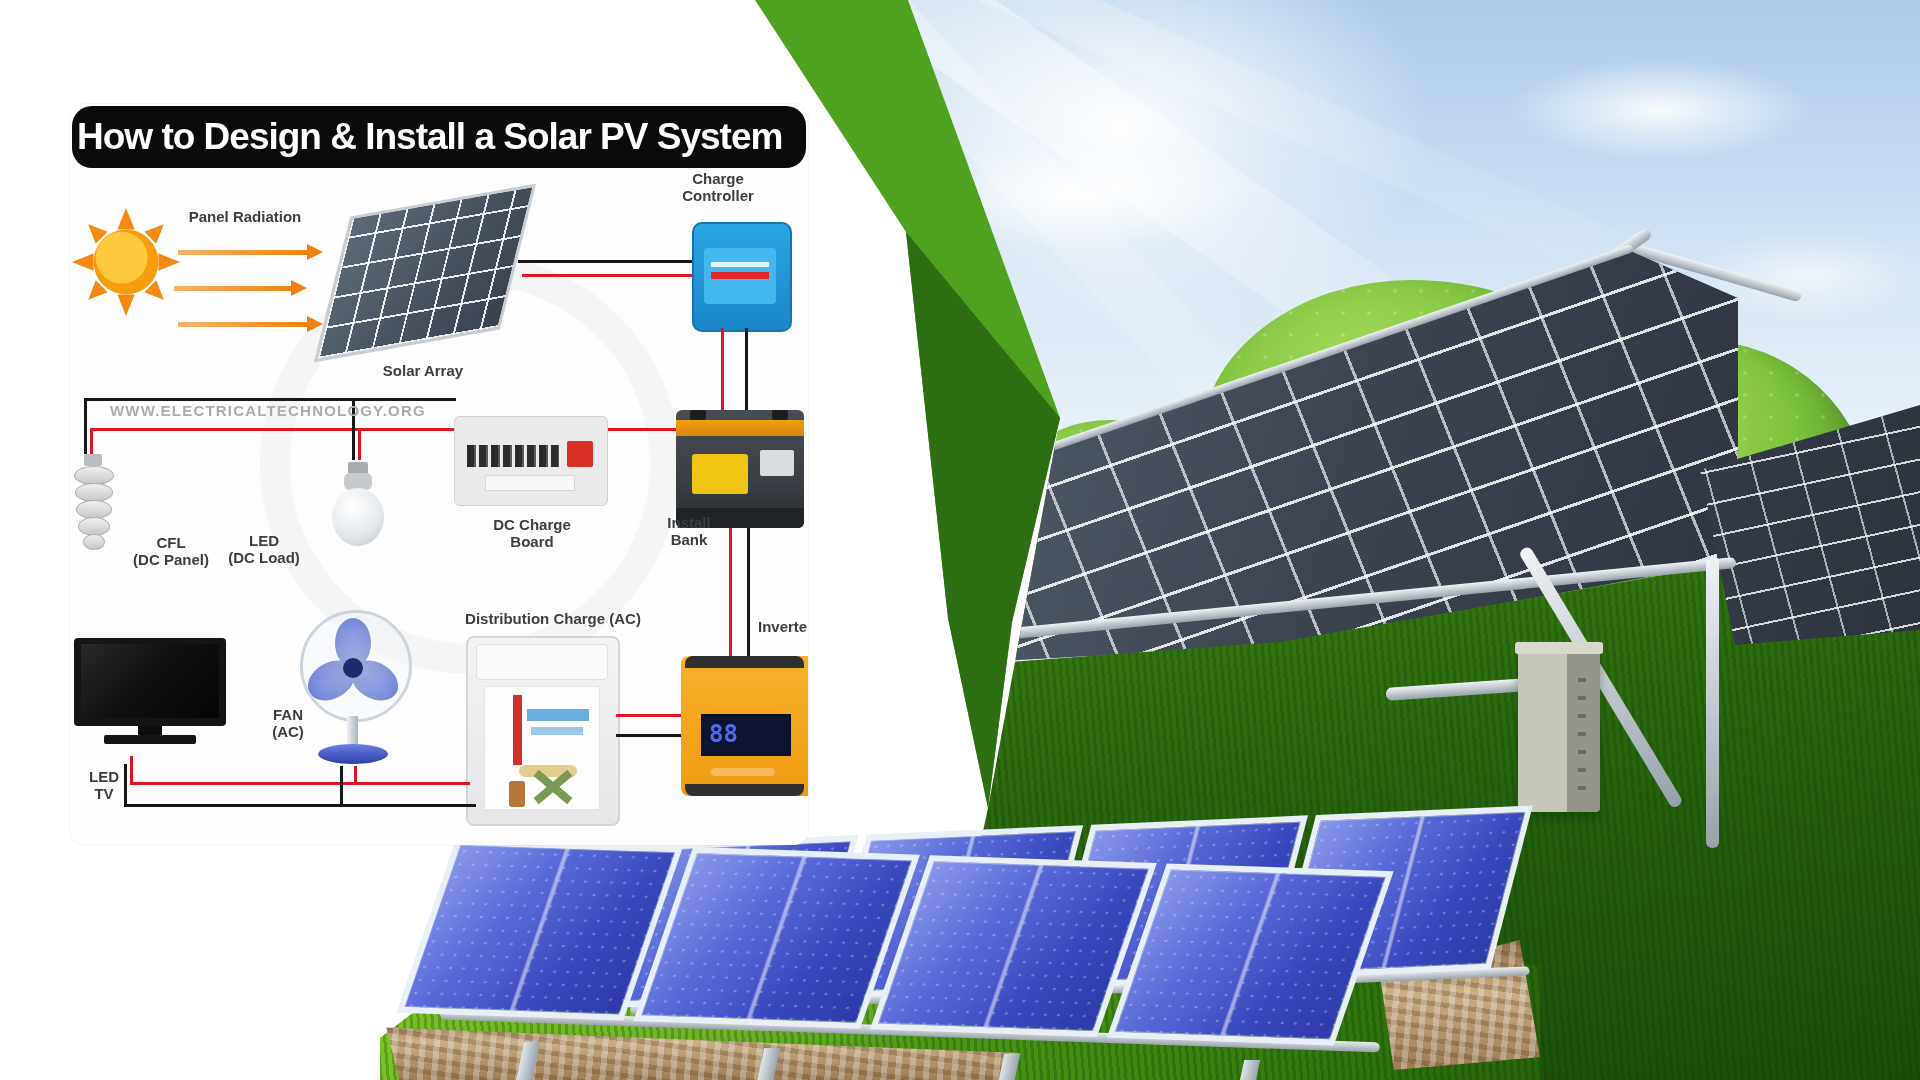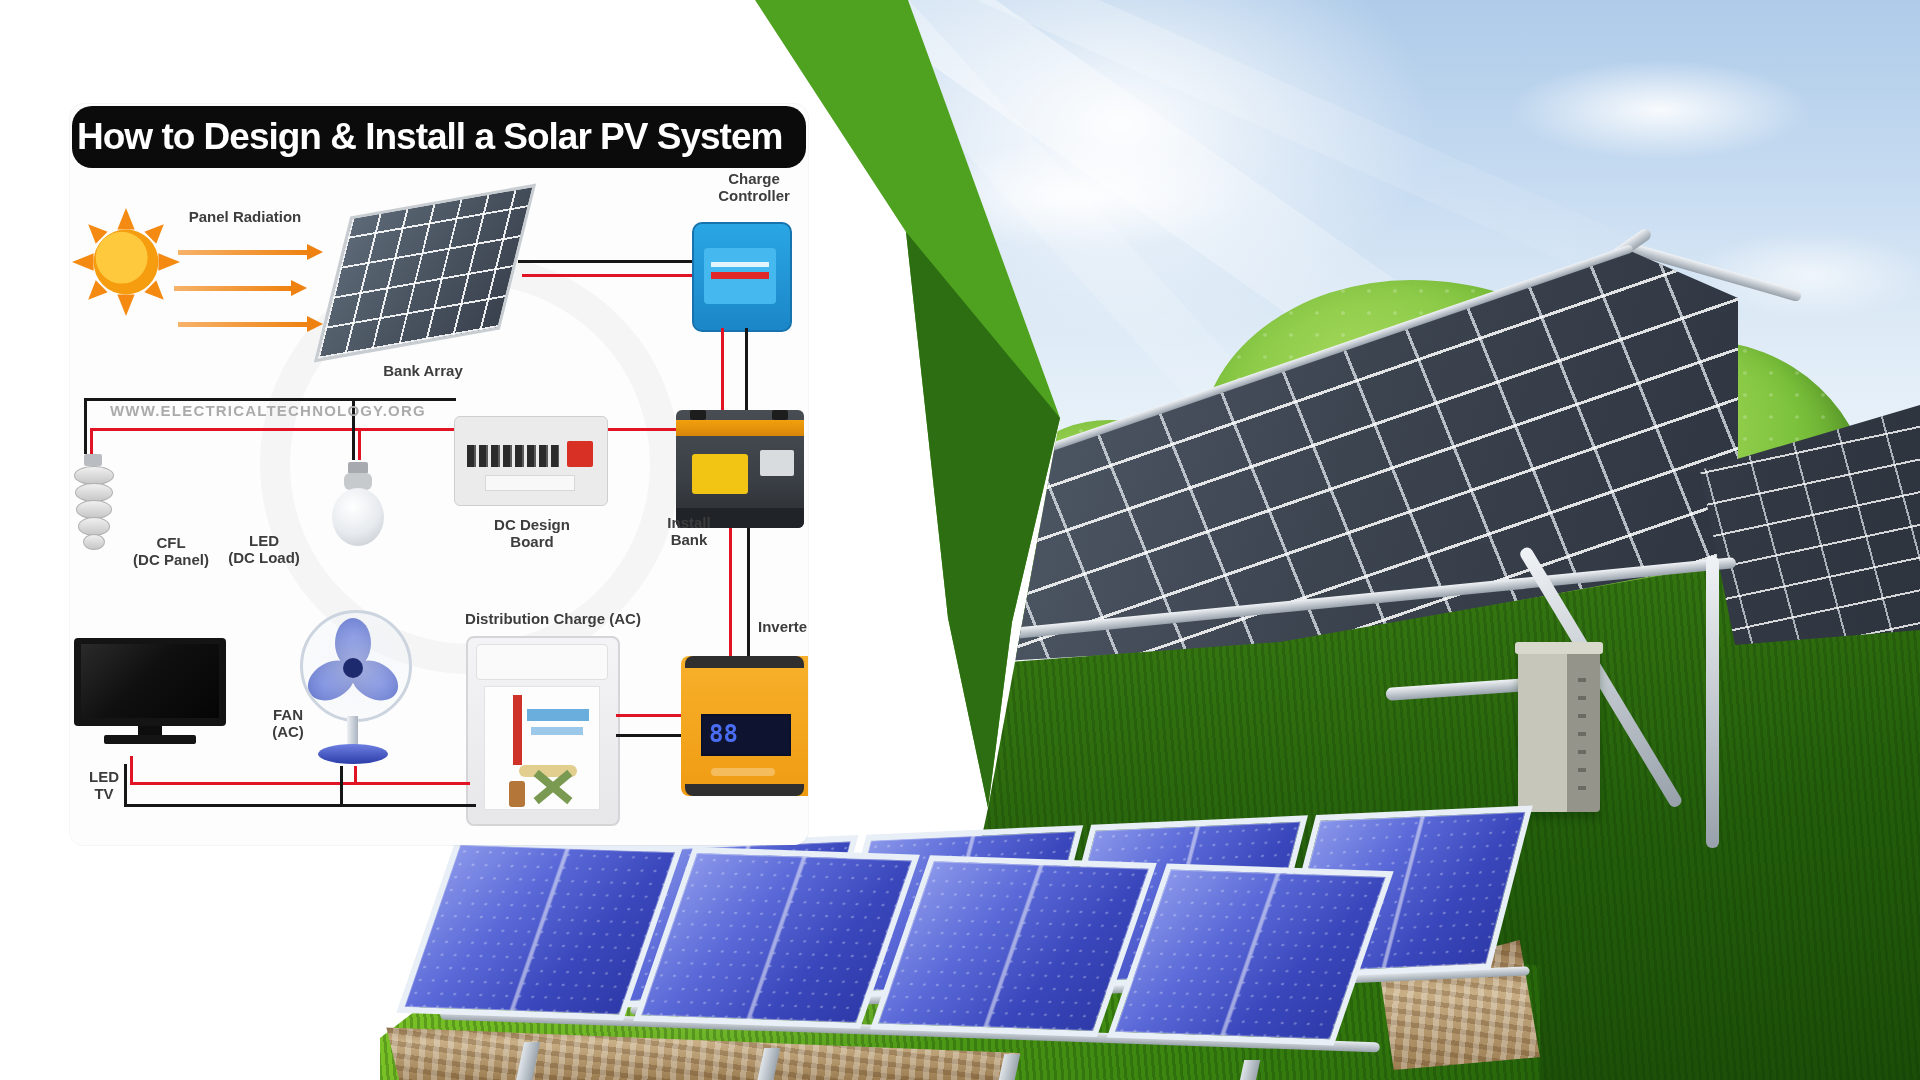--- a/index.html
+++ b/index.html
@@ -225,26 +225,26 @@
     </g>
     <circle cx="50" cy="50" r="30" fill="#f59d0e"></circle>
     <circle cx="46" cy="46" r="24" fill="#ffc93e"></circle>
   </svg>
   <div class="lbl" style="left:100px;top:104px;width:150px;">Panel Radiation</div>
   <div class="arrow" style="left:108px;top:146px;width:130px;"></div>
   <div class="arrow" style="left:104px;top:182px;width:118px;"></div>
   <div class="arrow" style="left:108px;top:218px;width:130px;"></div>
 
   <div class="abs" id="sarray"></div>
-  <div class="lbl" style="left:298px;top:258px;width:110px;">Bank Array</div>
+  <div class="lbl" style="left:298px;top:258px;width:110px;">Solar Array</div>
 
   <div class="wb" style="left:448px;top:156px;width:174px;height:3px;"></div>
   <div class="wr" style="left:452px;top:170px;width:170px;height:3px;"></div>
 
-  <div class="lbl" style="left:624px;top:66px;width:120px;">Charge
+  <div class="lbl" style="left:588px;top:66px;width:120px;">Charge
 Controller</div>
   <div class="abs" id="ctrl">
       <div class="scr"></div>
     </div>
 
   <div class="wr" style="left:651px;top:224px;width:3px;height:82px;"></div>
   <div class="wb" style="left:675px;top:224px;width:3px;height:82px;"></div>
 
   <div class="wb" style="left:14px;top:294px;width:372px;height:3px;"></div>
   <div class="wr" style="left:20px;top:324px;width:590px;height:3px;"></div>
@@ -252,21 +252,21 @@
   <div class="wr" style="left:20px;top:324px;width:3px;height:26px;"></div>
   <div class="wb" style="left:282px;top:294px;width:3px;height:62px;"></div>
   <div class="wr" style="left:288px;top:324px;width:3px;height:32px;"></div>
   <div id="www">WWW.ELECTRICALTECHNOLOGY.ORG</div>
 
   <div class="abs" id="dcb">
     <div class="brk"></div>
     <div class="red"></div>
     <div class="lid"></div>
   </div>
-  <div class="lbl" style="left:414px;top:412px;width:96px;">DC Design
+  <div class="lbl" style="left:414px;top:412px;width:96px;">DC Charge
 Board</div>
 
   <div class="abs" id="batt">
     <div class="t1"></div>
     <div class="t2"></div>
     <div class="top"></div>
     <div class="yl"></div>
     <div class="wl"></div>
     <div class="bt"></div>
   </div>

